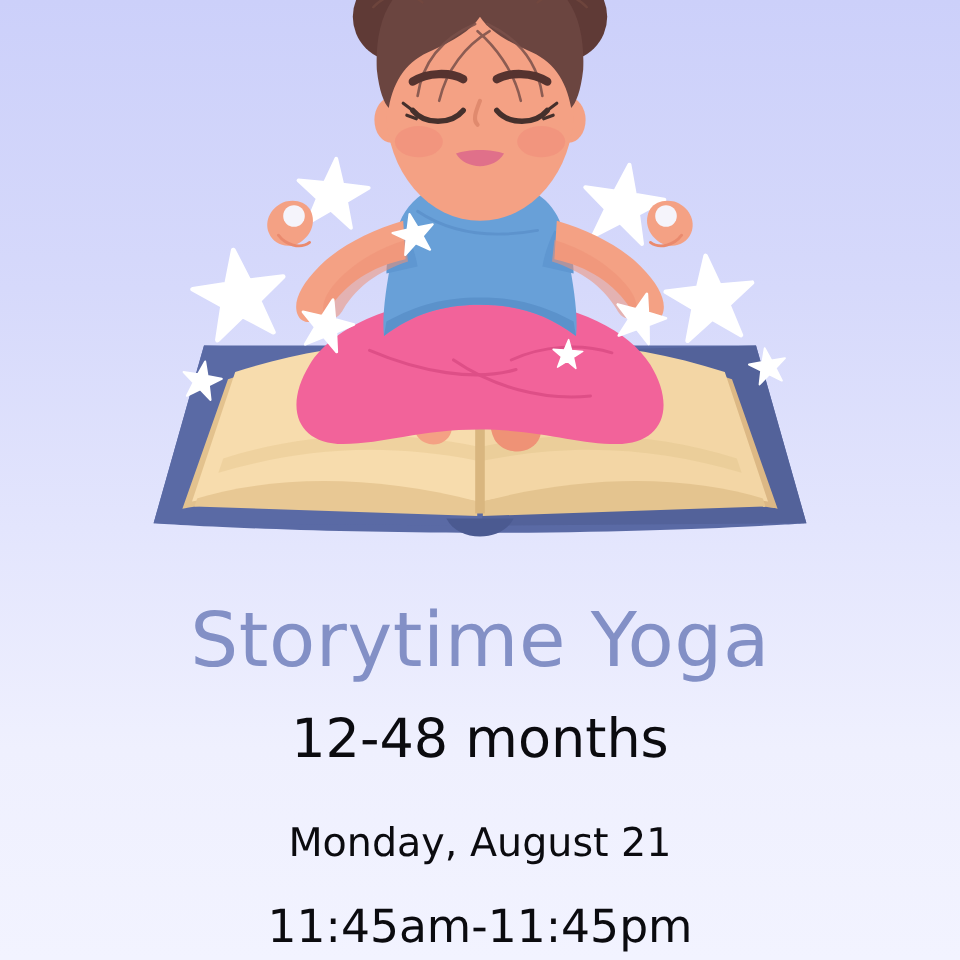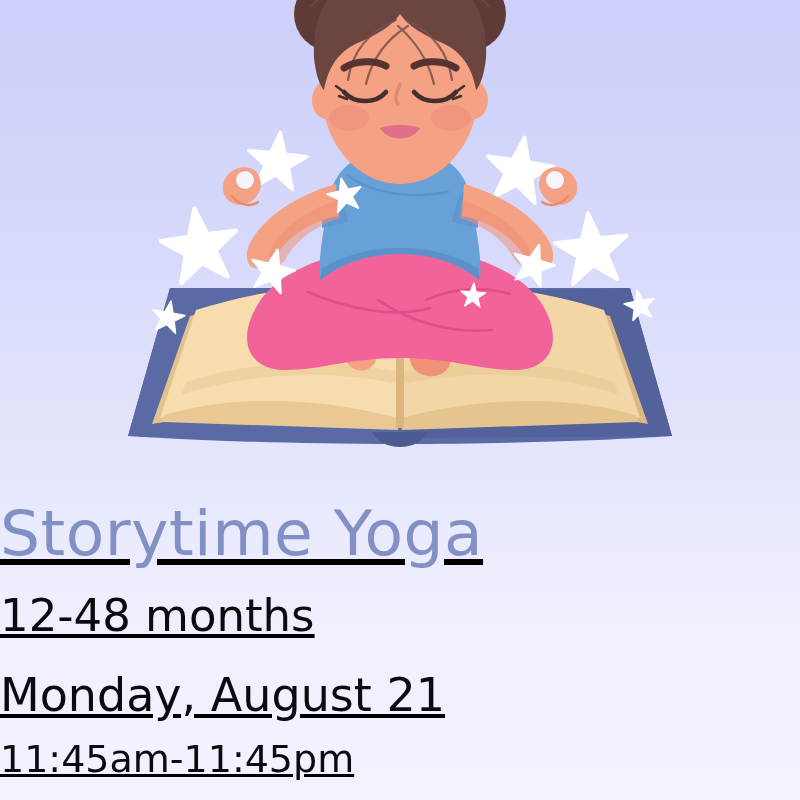--- a/index.html
+++ b/index.html
@@ -35,22 +35,21 @@
     width: 800px;
     height: 470px;
   }
 
   
   #text-block {
     position: absolute;
     left: 0;
     top: 478px;
     width: 800px;
-    text-align: left;
-    text-decoration: underline;
+    text-align: center;
   }
 
   .title {
     font-family: "DejaVu Sans", sans-serif;
     font-size: 63px;
     font-weight: 400;
     letter-spacing: 0.5px;
     color: #8390c6;
     line-height: 1.0;
     margin: 0;
@@ -65,25 +64,25 @@
     color: #0b0b0f;
     line-height: 1.0;
     margin: 0;
     padding-top: 28px;
     letter-spacing: 0px;
     white-space: nowrap;
   }
 
   .date-line {
     font-family: "DejaVu Sans", sans-serif;
-    font-size: 46px;
+    font-size: 33px;
     font-weight: 400;
     color: #0b0b0f;
     line-height: 1.0;
-    margin: 0;
+    margin: 13px;
     padding-top: 34px;
     white-space: nowrap;
   }
 
   .time-line {
     font-family: "DejaVu Sans", sans-serif;
     font-size: 38px;
     font-weight: 400;
     color: #0b0b0f;
     line-height: 1.0;

